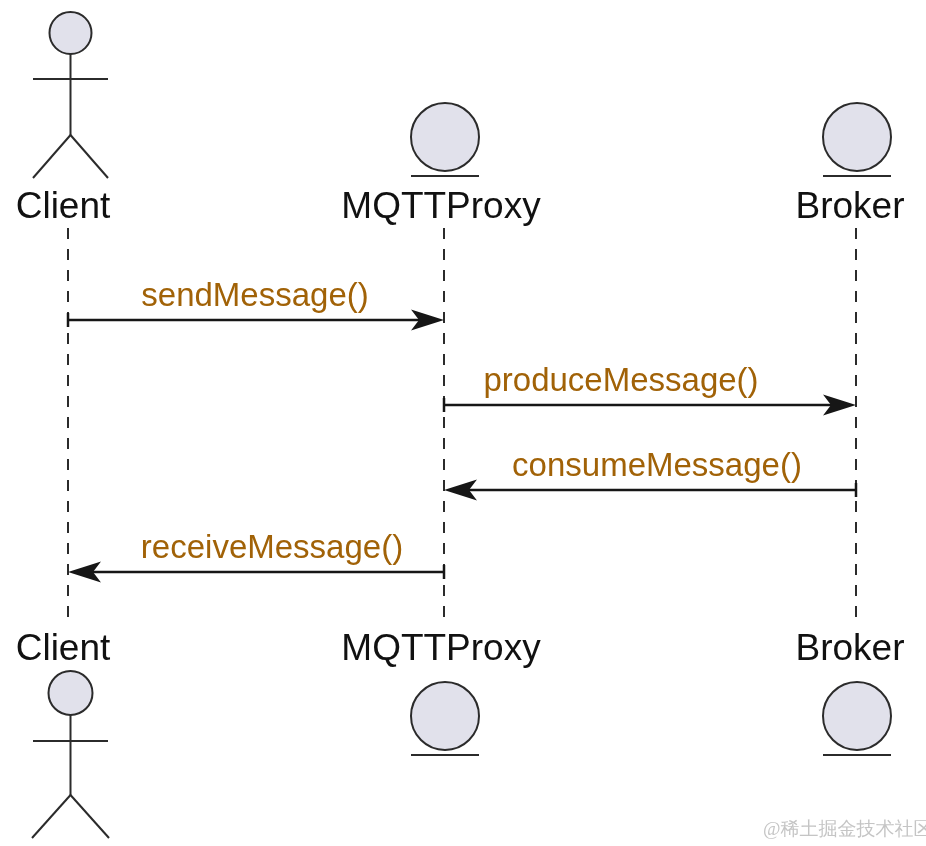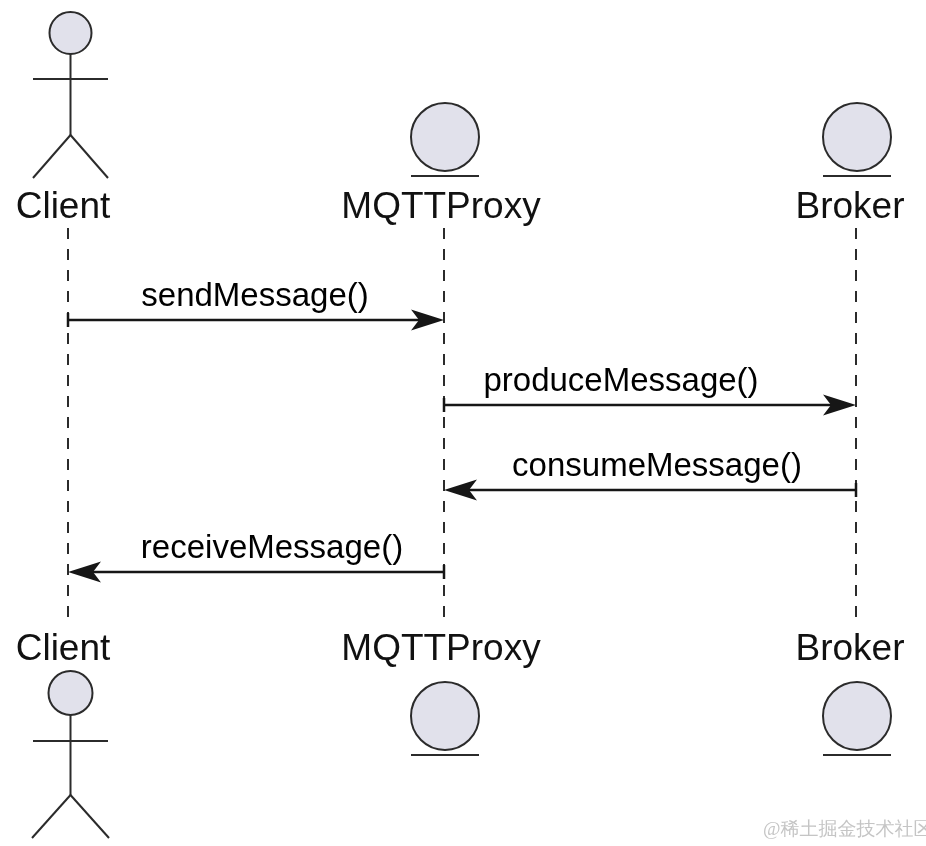--- a/index.html
+++ b/index.html
@@ -35,21 +35,21 @@
     white-space: nowrap;
     color: #111111;
   }
   .message-label {
     position: absolute;
     transform: translateX(-50%);
     font-size: 33px;
     line-height: 36px;
     font-weight: 500;
     white-space: nowrap;
-    color: #000000;
+    color: #a16207;
   }
   .watermark {
     position: absolute;
     left: 763px;
     top: 816px;
     font-size: 19px;
     color: #c5c5c5;
     font-family: "Liberation Serif", "DejaVu Serif", serif;
     white-space: nowrap;
   }

